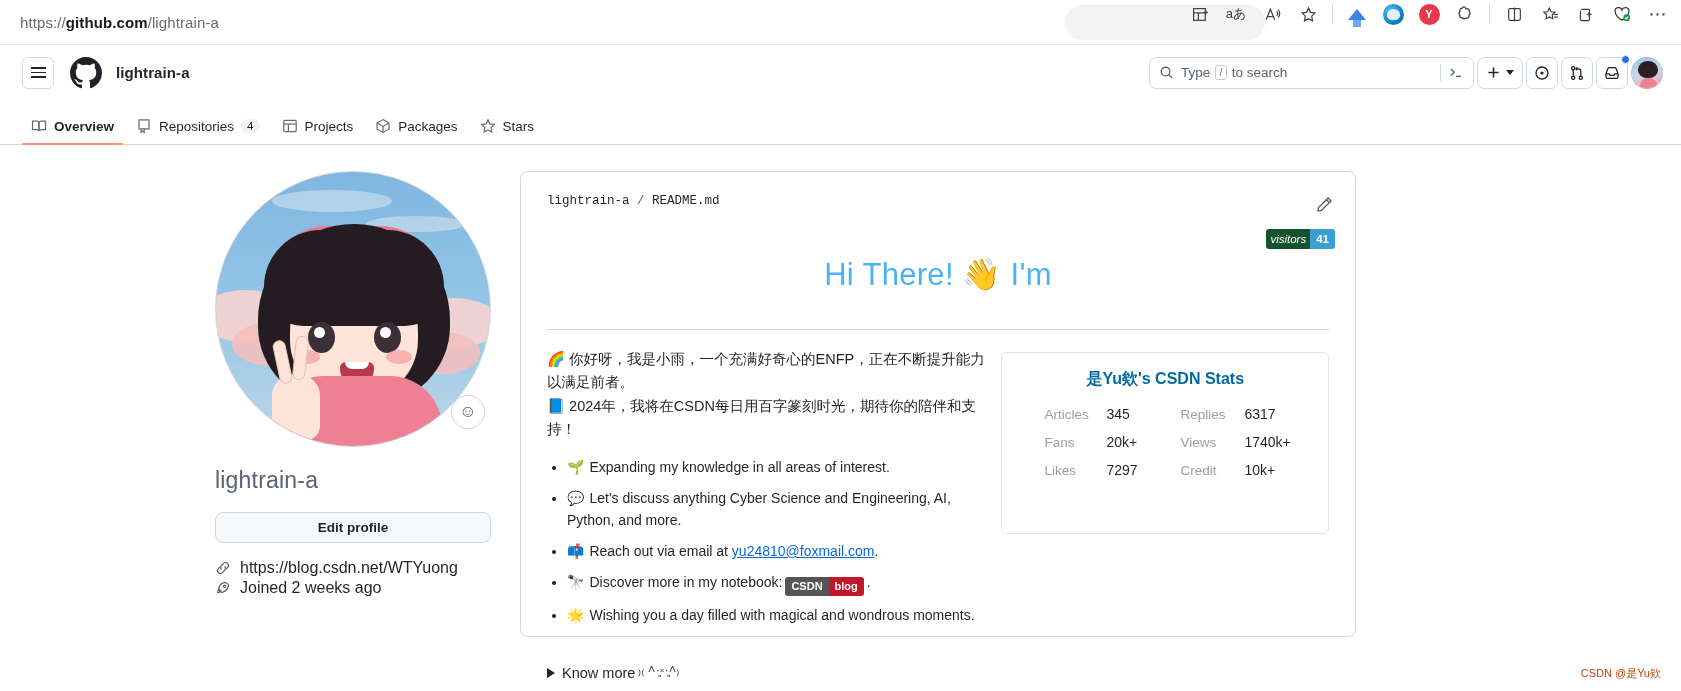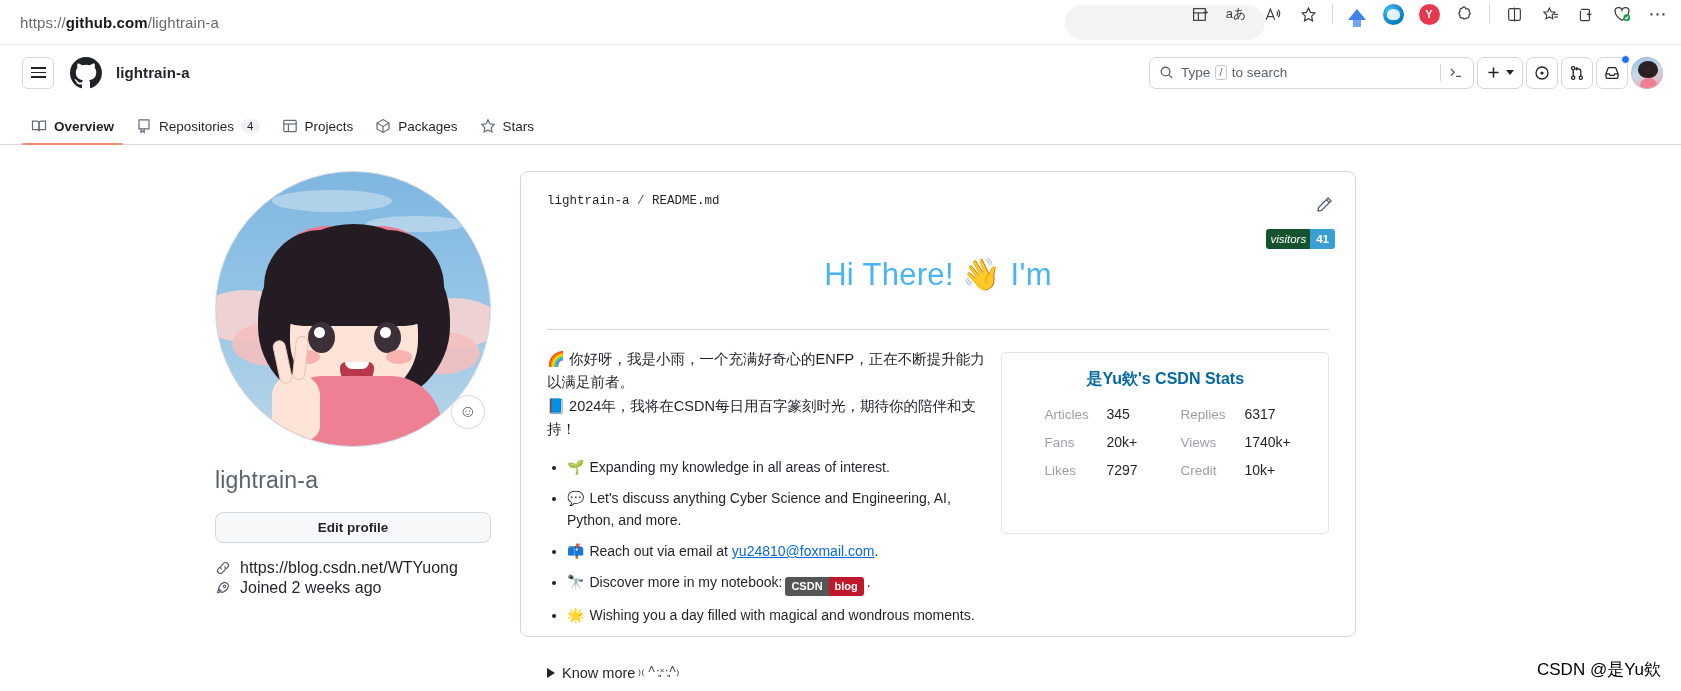--- a/index.html
+++ b/index.html
@@ -318,21 +318,21 @@
   }
   .stats-grid {
     display: grid; grid-template-columns: 62px 74px 64px auto;
     row-gap: 12px; padding-left: 42px; align-items: center;
   }
   .stat-k { font-size: 13.5px; color: #9aa0a6; }
   .stat-v { font-size: 14px; color: #1f2328; }
 
   .watermark {
     position: absolute; right: 20px; bottom: 10px;
-    font-size: 17px; color: #000000;
+    font-size: 11px; color: #c2410c;
   }
 </style>
 </head>
 <body>
 
 <div class="browser-bar">
   <div class="url-text">
     <span>https://</span><b>github.com</b><span>/lightrain-a</span>
   </div>
   <div class="pill-bg"></div>

